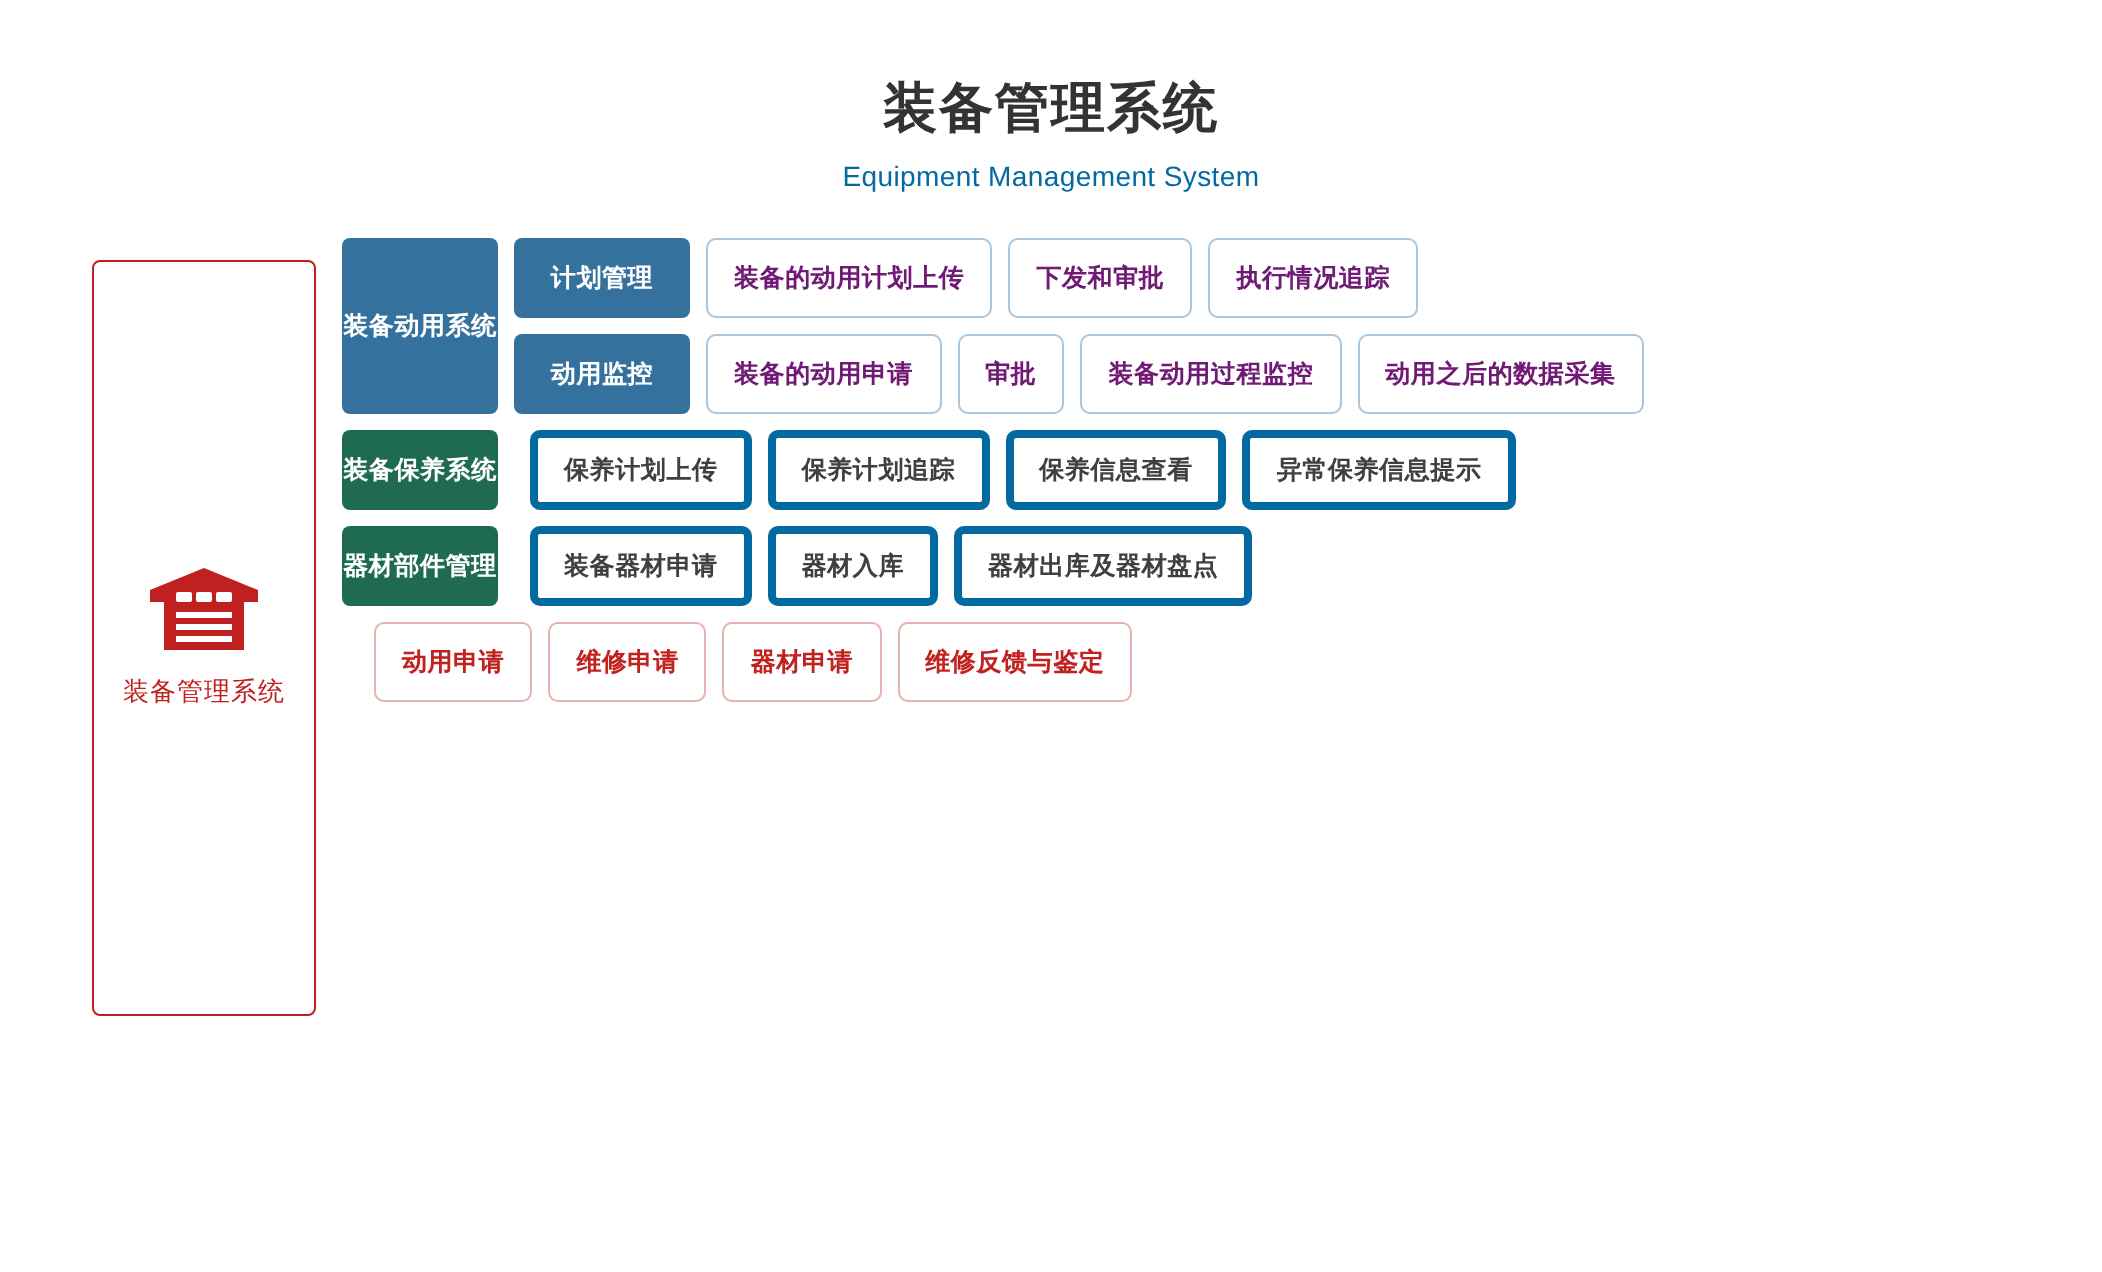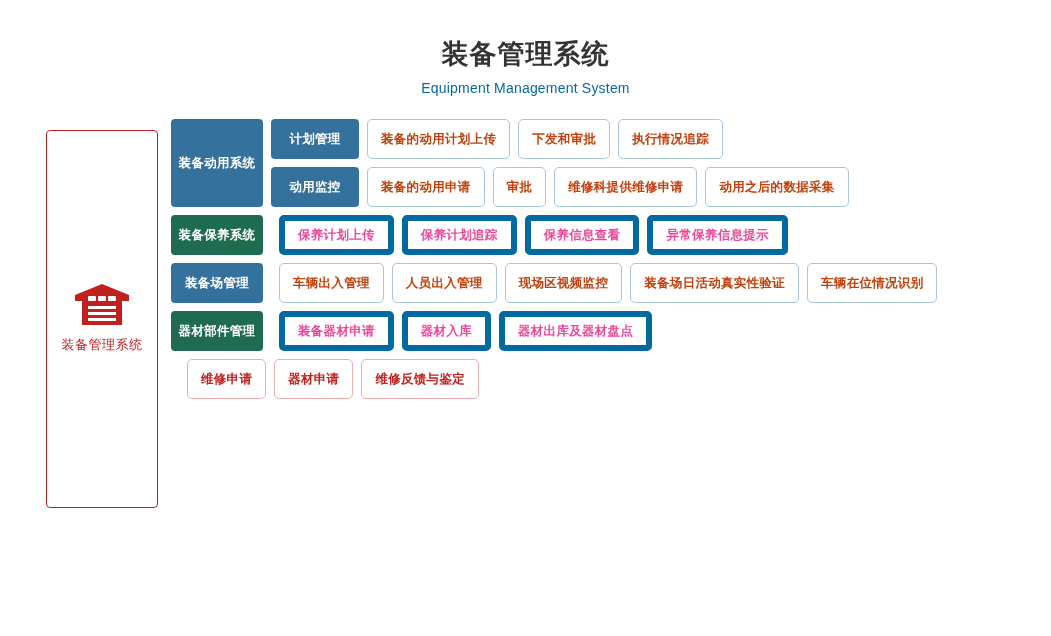--- a/index.html
+++ b/index.html
@@ -75,21 +75,21 @@
     left: 171px;
     top: 0;
     width: 880px;
   }
   .row {
     display: flex;
     align-items: stretch;
     margin-bottom: 8px;
   }
   .cat {
-    width: 92px;
+    width: 78px;
     min-height: 40px;
     border-radius: 4px;
     color: #ffffff;
     font-size: 12.5px;
     font-weight: bold;
     display: flex;
     align-items: center;
     justify-content: center;
     flex: none;
     letter-spacing: 0.3px;
@@ -140,25 +140,25 @@
     justify-content: center;
     padding: 0 13px;
     box-sizing: border-box;
     margin-left: 8px;
     flex: none;
     letter-spacing: 0.3px;
     white-space: nowrap;
   }
   .leaf.blue {
     border: 1px solid #aac6de;
-    color: #c2410c;
+    color: #701a75;
   }
   .leaf.green {
-    border: 6px solid #0369a1;
-    color: #ec4899;
+    border: 4px solid #0369a1;
+    color: #404040;
     font-family: Liberation Serif, serif;
   }
   .leaf.red {
     border: 1px solid #e8b0ae;
     color: #c1211f;
   }
   .leaf.red.strong {
     border: 1px solid #d98a88;
   }
 </style>
@@ -194,61 +194,50 @@
           <div class="subrow">
             <div class="sub blue">计划管理</div>
             <div class="leaf blue">装备的动用计划上传</div>
             <div class="leaf blue">下发和审批</div>
             <div class="leaf blue">执行情况追踪</div>
           </div>
           <div class="subrow">
             <div class="sub blue">动用监控</div>
             <div class="leaf blue">装备的动用申请</div>
             <div class="leaf blue">审批</div>
-            <div class="leaf blue">维修科提供维修申请</div>
+            <div class="leaf blue">装备动用过程监控</div>
             <div class="leaf blue">动用之后的数据采集</div>
           </div>
         </div>
       </div>
       <div class="row">
         <div class="cat green">装备保养系统</div>
         <div class="sublane">
           <div class="subrow">
             <div class="leaf green">保养计划上传</div>
             <div class="leaf green">保养计划追踪</div>
             <div class="leaf green">保养信息查看</div>
             <div class="leaf green">异常保养信息提示</div>
           </div>
         </div>
       </div>
       <div class="row">
-        <div class="cat blue">装备场管理</div>
-        <div class="sublane">
-          <div class="subrow">
-            <div class="leaf blue">车辆出入管理</div>
-            <div class="leaf blue">人员出入管理</div>
-            <div class="leaf blue">现场区视频监控</div>
-            <div class="leaf blue">装备场日活动真实性验证</div>
-            <div class="leaf blue">车辆在位情况识别</div>
-          </div>
-        </div>
-      </div>
-      <div class="row">
         <div class="cat green">器材部件管理</div>
         <div class="sublane">
           <div class="subrow">
             <div class="leaf green">装备器材申请</div>
             <div class="leaf green">器材入库</div>
             <div class="leaf green">器材出库及器材盘点</div>
           </div>
         </div>
       </div>
       <div class="row">
         <div class="sublane">
           <div class="subrow">
+            <div class="leaf red">动用申请</div>
             <div class="leaf red">维修申请</div>
             <div class="leaf red">器材申请</div>
             <div class="leaf red">维修反馈与鉴定</div>
           </div>
         </div>
       </div>
     </div>
 
 </div>
 

